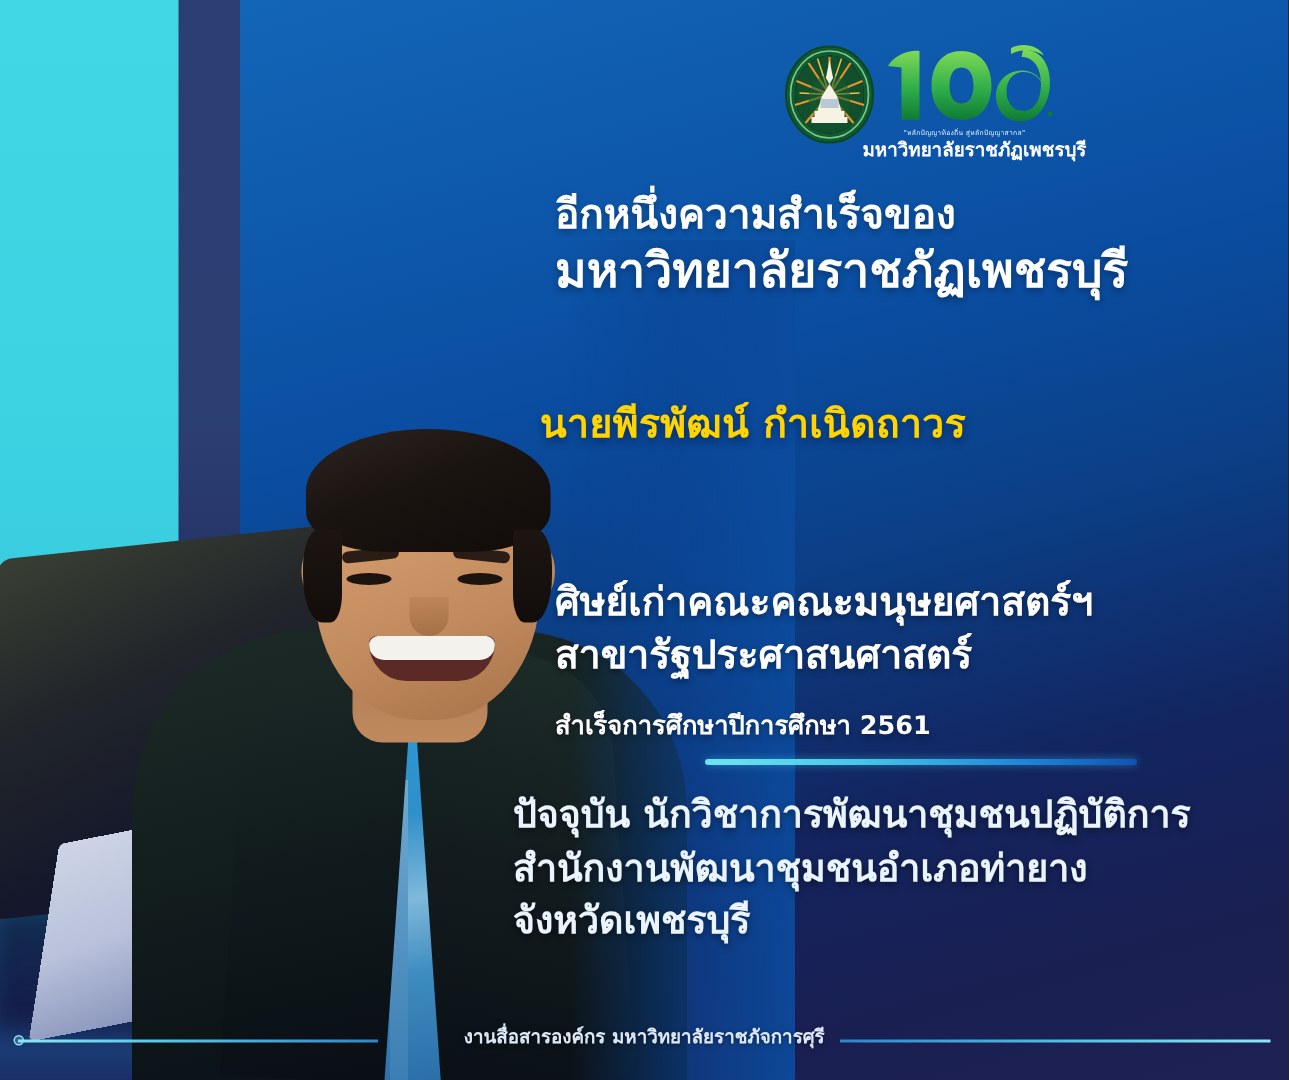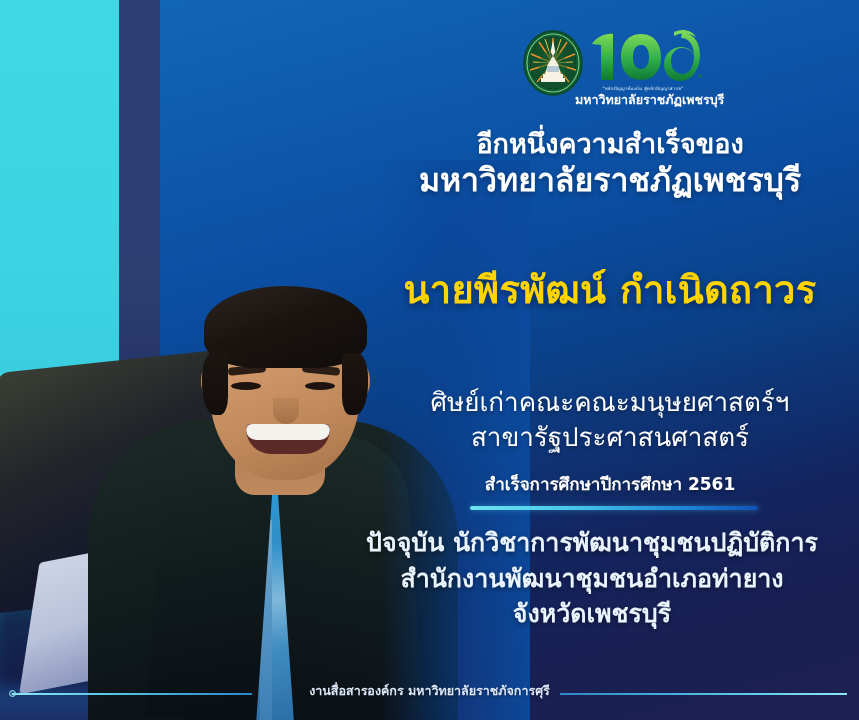--- a/index.html
+++ b/index.html
@@ -183,41 +183,41 @@
     text-align:center; font-size:4.5px; letter-spacing:.2px;
     color:#eaf4ff; white-space:nowrap; overflow:hidden;
   }
   .logo-sub-name {
     position:absolute; left:52px; top:62px; width:132px;
     text-align:center; font-size:12.5px; font-weight:bold;
     color:#ffffff; white-space:nowrap;
   }
 
   
-  .txt { position:absolute; text-align:center; color:#fff; }
+  .txt { position:absolute; color:#fff; }
   .head-block { left:370px; top:128px; width:480px; }
   .head-1 {
     font-size:27px; font-weight:bold; line-height:1.22;
     text-shadow:0 2px 4px rgba(0,0,0,.28);
   }
   .head-2 {
     font-size:32px; font-weight:bold; line-height:1.22;
     text-shadow:0 2px 5px rgba(0,0,0,.32);
   }
 
   .name-block { left:360px; top:268px; width:500px; }
   .name-text {
-    font-size:38px; font-weight:bold; color:#ffd400;
+    font-size:26px; font-weight:bold; color:#ffd400;
     line-height:1.16; letter-spacing:.3px;
     text-shadow:0 3px 6px rgba(0,10,40,.45);
   }
 
   .faculty-block { left:370px; top:385px; width:480px; }
   .faculty-1, .faculty-2 {
-    font-size:26px; font-weight:normal; line-height:1.34;
+    font-size:26px; font-weight:bold; line-height:1.34;
     text-shadow:0 2px 4px rgba(0,0,0,.38);
   }
   .faculty-3 {
     font-size:17px; font-weight:bold; line-height:1.5;
     margin-top:17px; text-shadow:0 2px 4px rgba(0,0,0,.38);
   }
 
   .divider {
     position:absolute; left:470px; top:506px; width:288px; height:4px;
     border-radius:2px;

